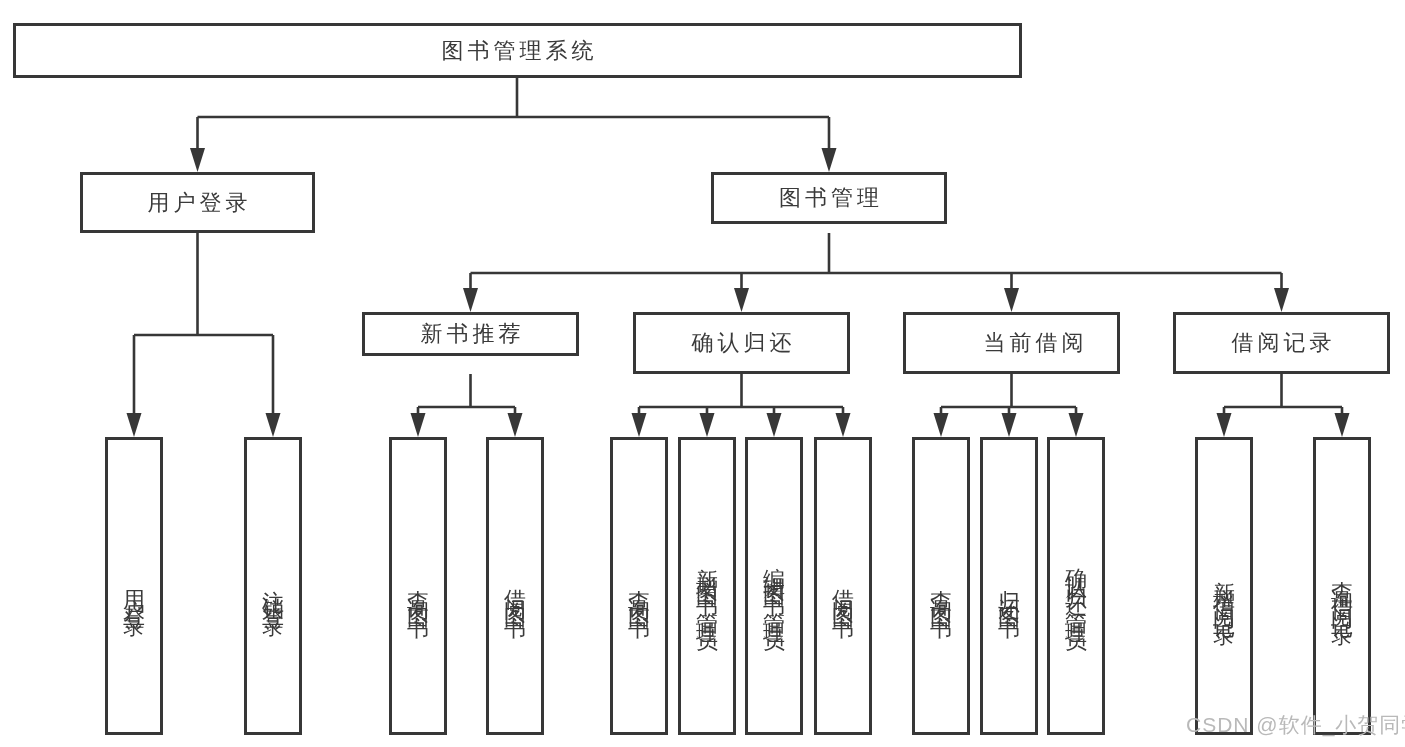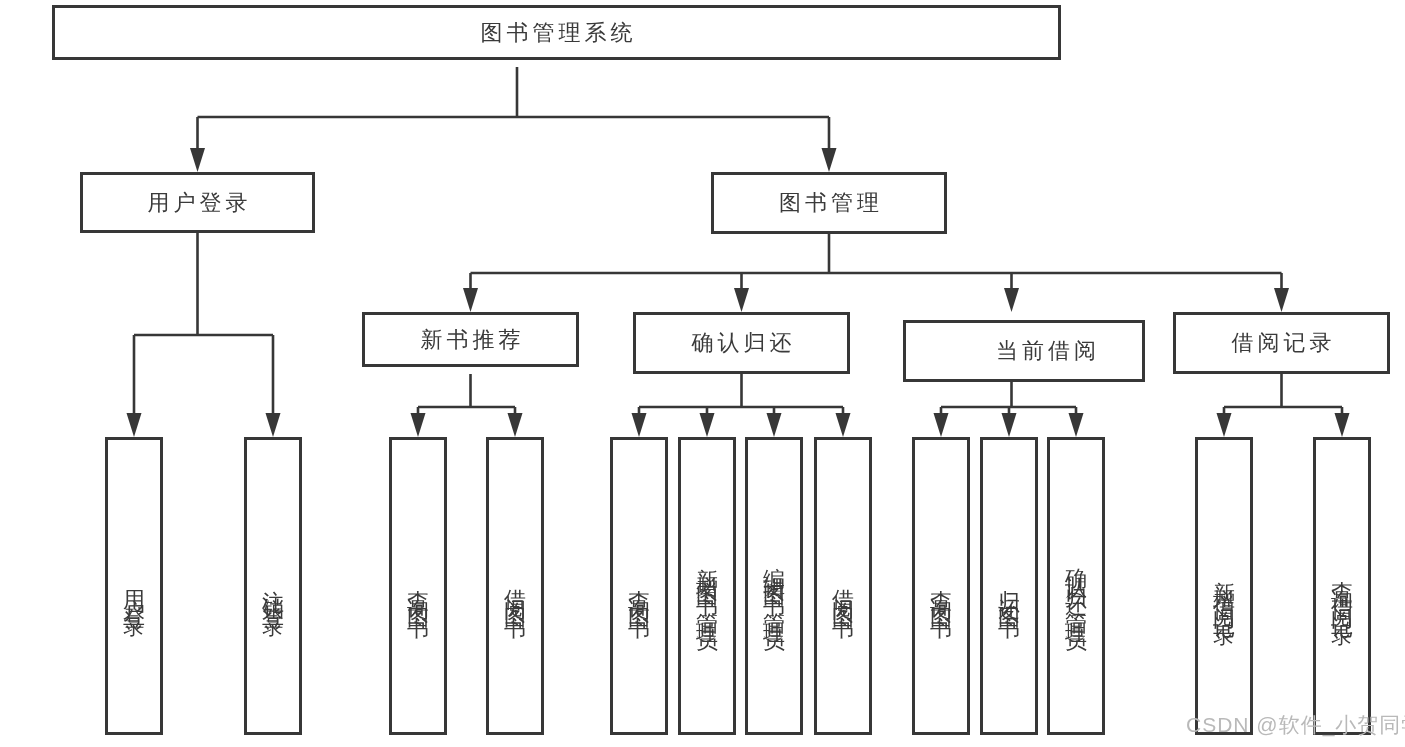--- a/index.html
+++ b/index.html
@@ -85,38 +85,38 @@
         <polygon points="766.5,413 781.5,413 774,437"></polygon>
         <polygon points="835.5,413 850.5,413 843,437"></polygon>
         <polygon points="933.5,413 948.5,413 941,437"></polygon>
         <polygon points="1001.5,413 1016.5,413 1009,437"></polygon>
         <polygon points="1068.5,413 1083.5,413 1076,437"></polygon>
         <polygon points="1216.5,413 1231.5,413 1224,437"></polygon>
         <polygon points="1334.5,413 1349.5,413 1342,437"></polygon>
       </g>
   </svg>
 
-  <div class="node" style="left:13px; top:5px; width:1009px; height:55px;margin-left:39px;">
+  <div class="node" style="left:13px; top:23px; width:1009px; height:55px;">
     <span class="hlabel">图书管理系统</span>
   </div>
 
   <div class="node" style="left:80px; top:172px; width:235px; height:61px;">
     <span class="hlabel">用户登录</span>
   </div>
-  <div class="node" style="left:711px; top:172px; width:236px; height:62px;">
+  <div class="node" style="left:711px; top:172px; width:236px; height:52px;">
     <span class="hlabel">图书管理</span>
   </div>
 
-  <div class="node" style="left:362px; top:312px; width:217px; height:55px;">
+  <div class="node" style="left:362px; top:312px; width:217px; height:44px;">
     <span class="hlabel">新书推荐</span>
   </div>
   <div class="node" style="left:633px; top:312px; width:217px; height:62px;">
     <span class="hlabel">确认归还</span>
   </div>
-  <div class="node" style="left:903px; top:320px; width:242px; height:62px;padding-left:44px;">
+  <div class="node" style="left:903px; top:312px; width:217px; height:62px;padding-left:44px;">
     <span class="hlabel">当前借阅</span>
   </div>
   <div class="node" style="left:1173px; top:312px; width:217px; height:62px;">
     <span class="hlabel">借阅记录</span>
   </div>
 
   <div class="node vbox" style="left:105px; top:437px;">
     <span class="vlabel">用户登录</span>
   </div>
   <div class="node vbox" style="left:244px; top:437px;">

